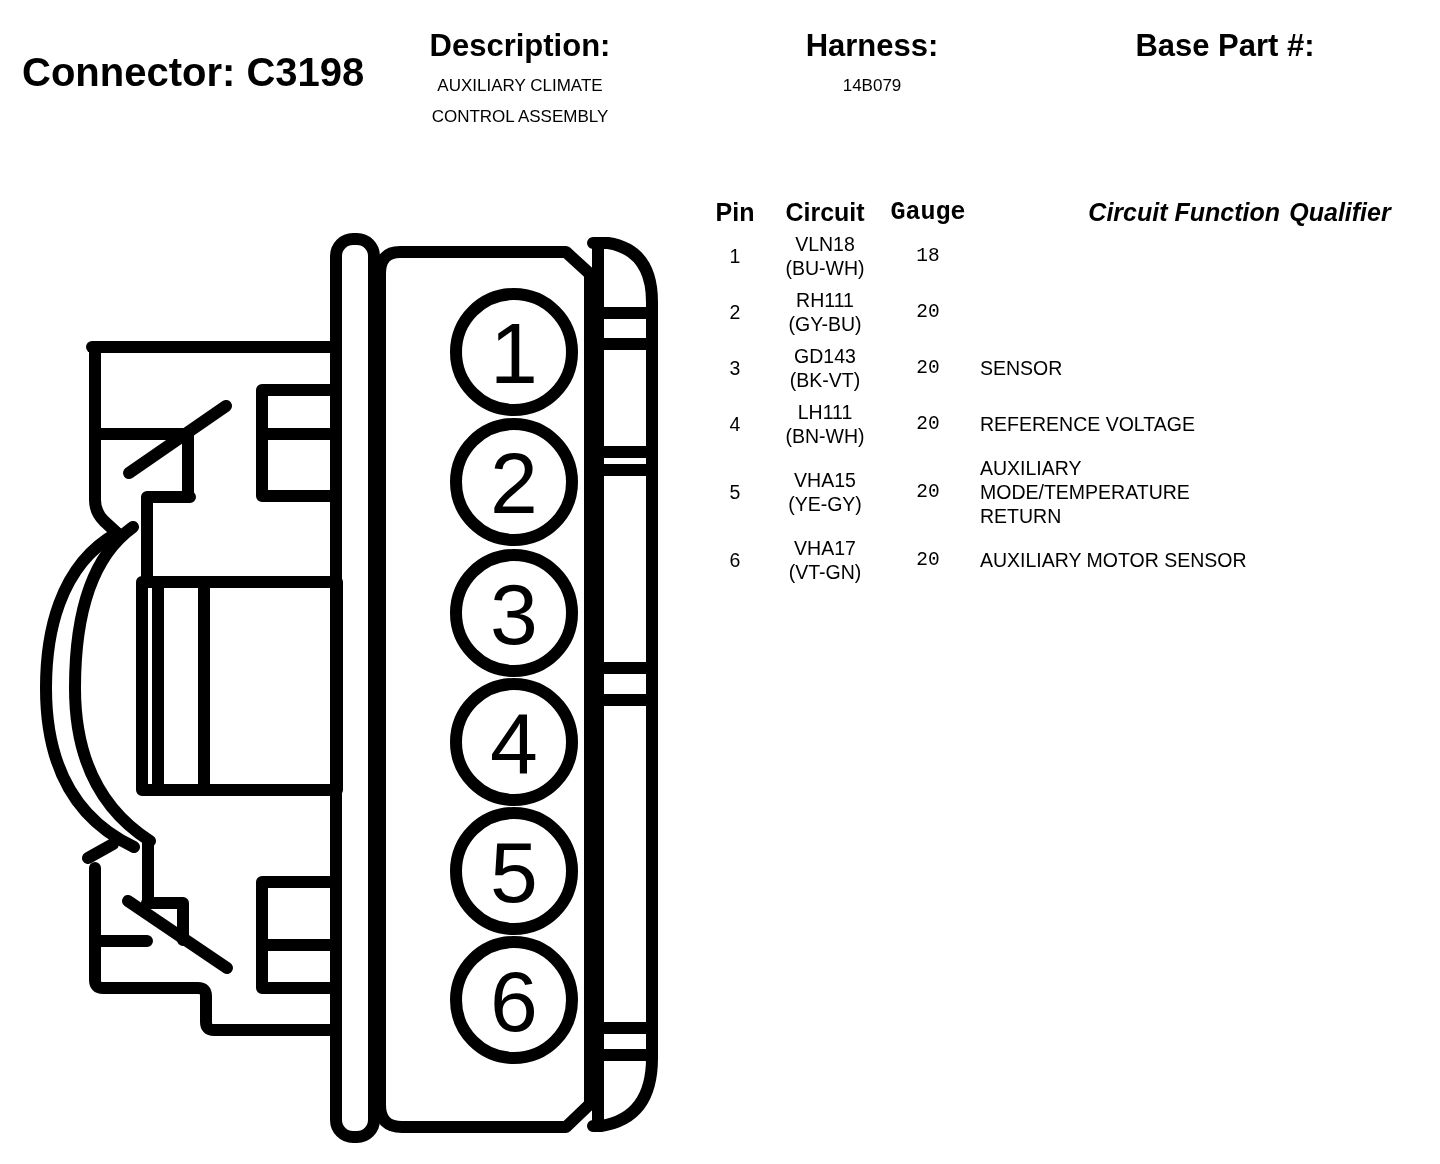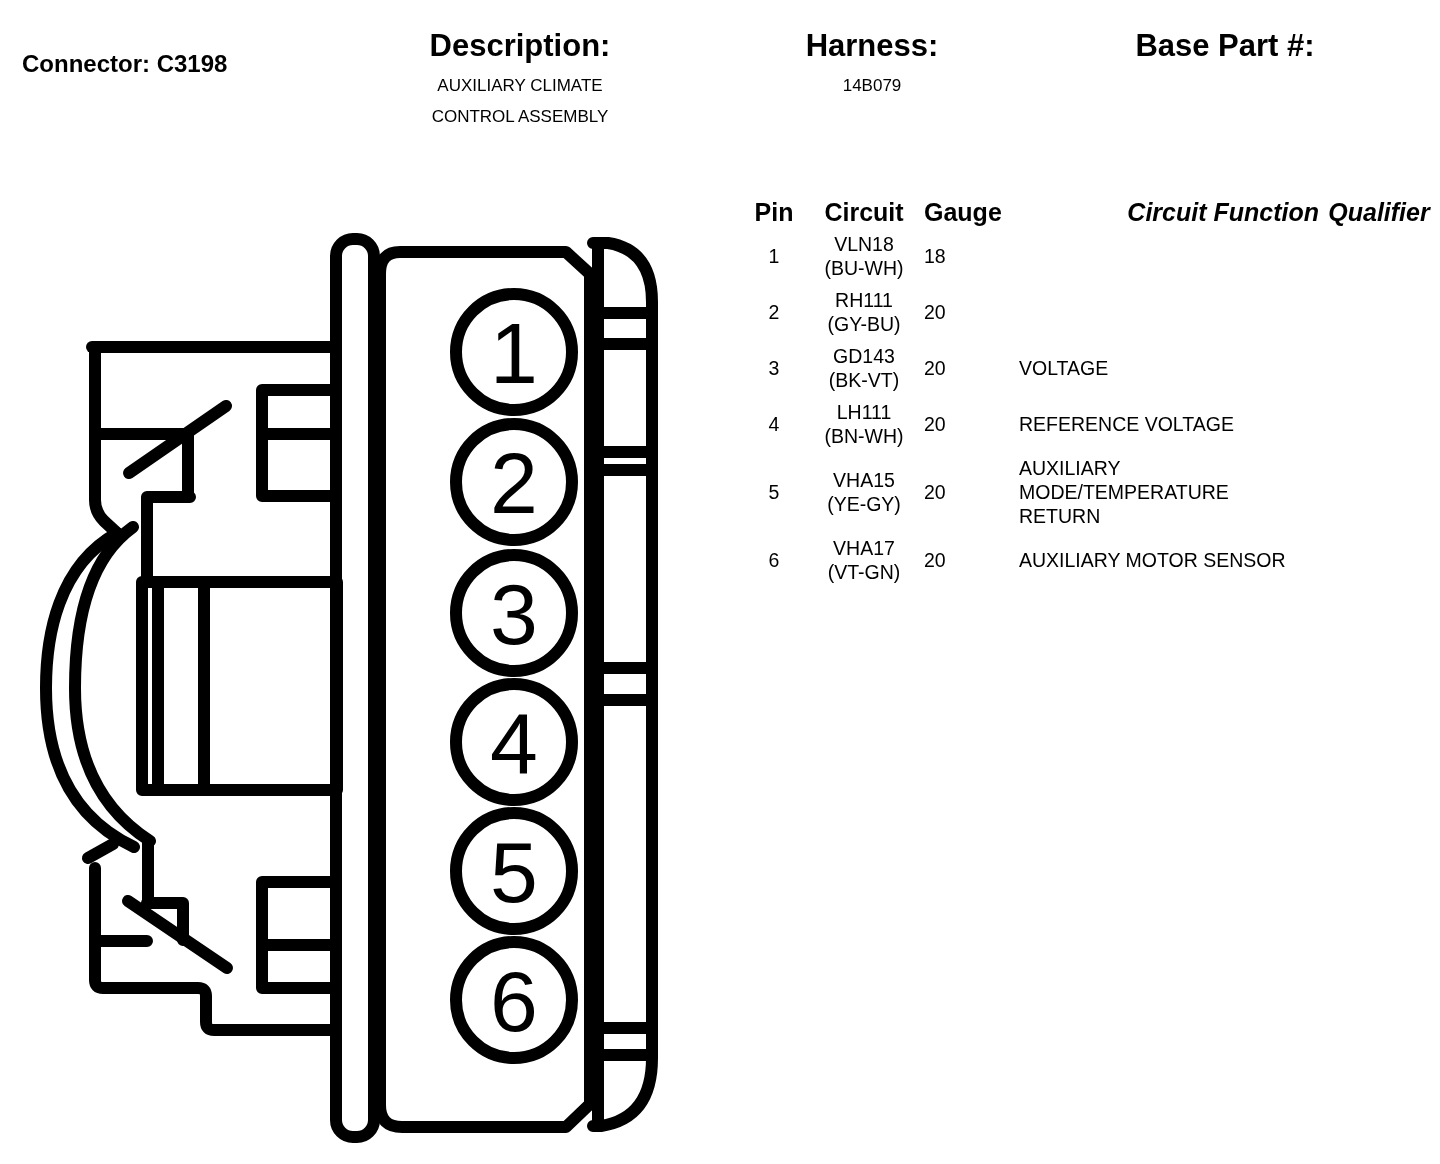--- a/index.html
+++ b/index.html
@@ -2,34 +2,34 @@
 <html><head>
 <meta charset="utf-8">
 <style>
   html,body{margin:0;padding:0;}
   body{
     width:1440px;height:1164px;position:relative;overflow:hidden;
     background:#ffffff;color:#000000;
     font-family:"Liberation Sans", sans-serif;
   }
   .abs{position:absolute;}
-  #connector-title{left:22px;top:50px;font-size:24px;font-weight:bold;white-space:nowrap;}
+  #connector-title{left:22px;top:50px;font-size:40px;font-weight:bold;white-space:nowrap;}
   .hdr-block{position:absolute;top:28px;text-align:center;}
   #desc-block{left:370px;width:300px;}
   #harness-block{left:772px;width:200px;}
   #basepart-block{left:1120px;width:210px;}
   .hdr-label{font-size:31px;font-weight:bold;}
   .hdr-value{margin-top:6px;font-size:17px;line-height:31px;white-space:pre-line;}
   
-  #pin-table{position:absolute;top:198px;left:0;padding-left:39px;}
+  #pin-table{position:absolute;top:198px;left:0;}
   .thead{display:flex;font-weight:bold;font-size:25px;height:30px;margin-bottom:4px;}
   .trow{display:flex;align-items:center;margin-bottom:8px;font-size:19.5px;line-height:24px;}
   .cpin{width:60px;margin-left:705px;text-align:center;flex:none;}
   .ccir{width:120px;text-align:center;flex:none;}
-  .cgau{width:86px;flex:none;}
+  .cgau{width:86px;text-align:center;flex:none;font-family:Liberation Mono, monospace;}
   .cfun{width:300px;margin-left:9px;white-space:pre-line;flex:none;}
   .thead .cfun{text-align:right;white-space:nowrap;font-style:italic;}
   .cqua{width:120px;text-align:center;flex:none;font-style:italic;}
   svg text{font-family:"Liberation Sans", sans-serif;}
 </style>
 </head>
 <body>
 
 <div id="connector-title" class="abs">Connector: C3198</div>
 
@@ -124,21 +124,21 @@
     <div class="cqua"></div>
   </div>
 
   <div class="trow">
     <div class="cpin">3</div>
     <div class="ccir">
       <div>GD143</div>
       <div>(BK-VT)</div>
     </div>
     <div class="cgau">20</div>
-    <div class="cfun">VOLTAGE</div>
+    <div class="cfun">SENSOR</div>
     <div class="cqua"></div>
   </div>
 
   <div class="trow">
     <div class="cpin">4</div>
     <div class="ccir">
       <div>LH111</div>
       <div>(BN-WH)</div>
     </div>
     <div class="cgau">20</div>

